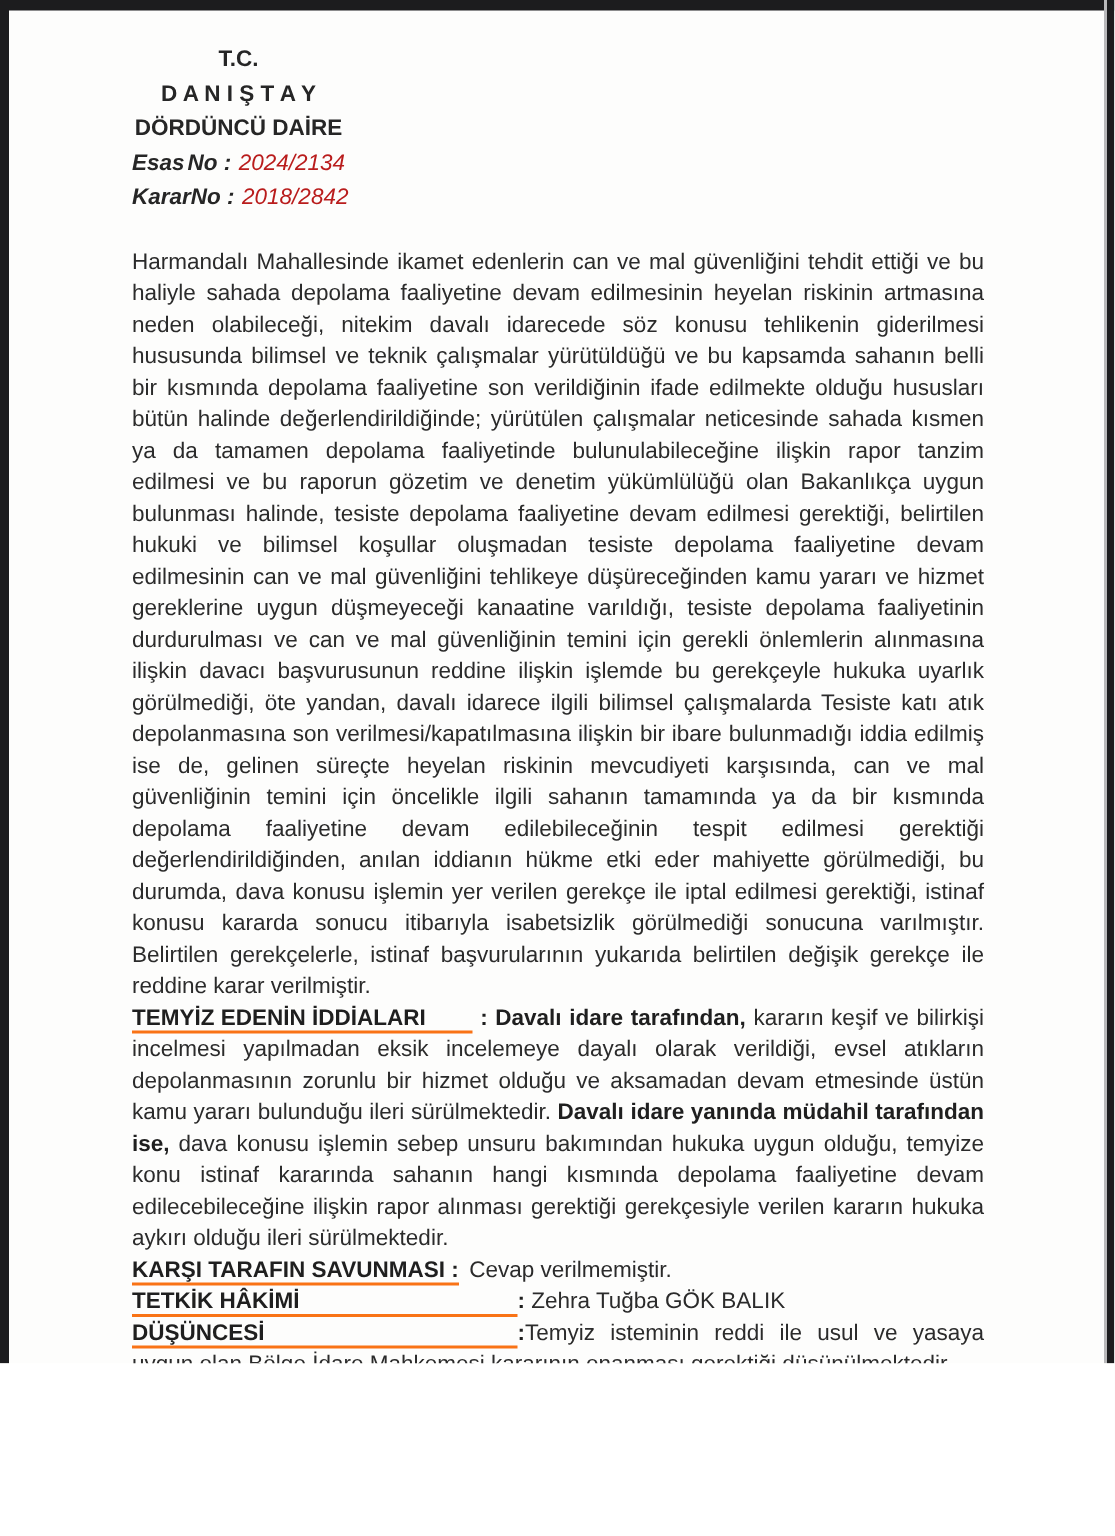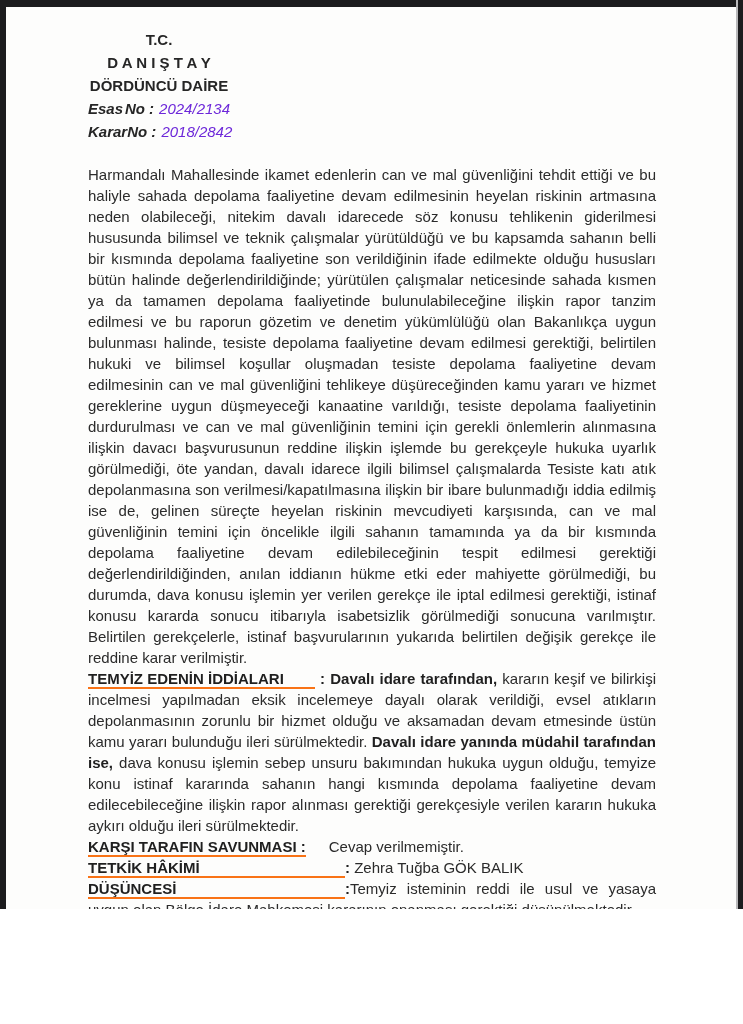--- a/index.html
+++ b/index.html
@@ -25,21 +25,21 @@
     top: 28px;
     width: 568px;
   }
 
   
   .doc-header { width: 142px; font-size: 15px; font-weight: bold; line-height: 23px; }
   .hc { text-align: center; }
   .case-row { display: flex; text-align: left; font-style: italic; }
   .case-row .cl  { width: 54px; font-weight: bold; }
   .case-row .cno { font-weight: bold; margin-right: 5px; white-space: pre; }
-  .case-row .cv  { font-weight: normal; color:#6d28d9; }
+  .case-row .cv  { font-weight: normal; color:#b91c1c; }
 
   
   .bp {
     margin: 0;
     font-size: 15px;
     line-height: 21px;
     text-align: justify;
     color: #2b2b2b;
   }
   .first-para { margin-top: 21px; }
@@ -55,21 +55,21 @@
 
   .heading {
     margin: 17px 0 13px 0;
     text-align: center;
     font-weight: bold;
     font-size: 15.5px;
     line-height: 21px;
     color: #1f1f1f;
   }
   .indent { text-indent: 49px; }
-  .karsi-val { margin-left: 23px; }
+  .karsi-val { margin-left: 7px; }
 
   
   .sig-row { position: absolute; left: 88px; top: 977px; display: flex; align-items: flex-end; z-index: 3; text-decoration: underline; }
   .sig-icons { position: relative; width: 38px; height: 28px; flex: 0 0 auto; }
   .ribbon-svg { position: absolute; left: 0; top: 0; }
   .lock-svg { position: absolute; left: 15px; top: 9px; }
   .sig-text { font-size: 11.5px; font-weight: bold; color: #1f1f1f; margin-top: 11px; white-space: nowrap; }
   .initials { position: absolute; left: 88px; top: 1004px; font-size: 11px; color: #333; z-index: 3; }
   .page-no { position: absolute; left: 88px; top: 1001px; width: 545px; text-align: center; font-size: 15px; color: #2b2b2b; z-index: 3; }
   .qr { position: absolute; left: 666px; top: 991px; z-index: 3; }

